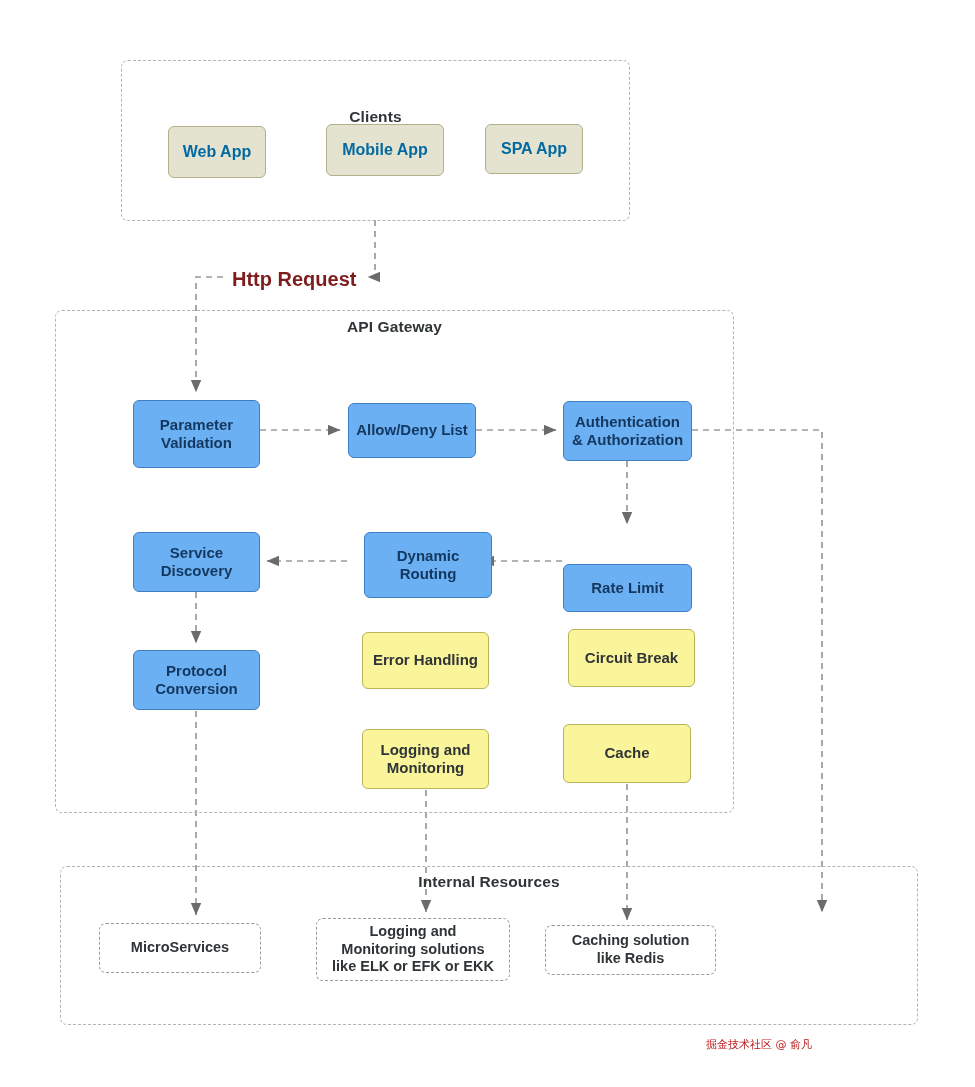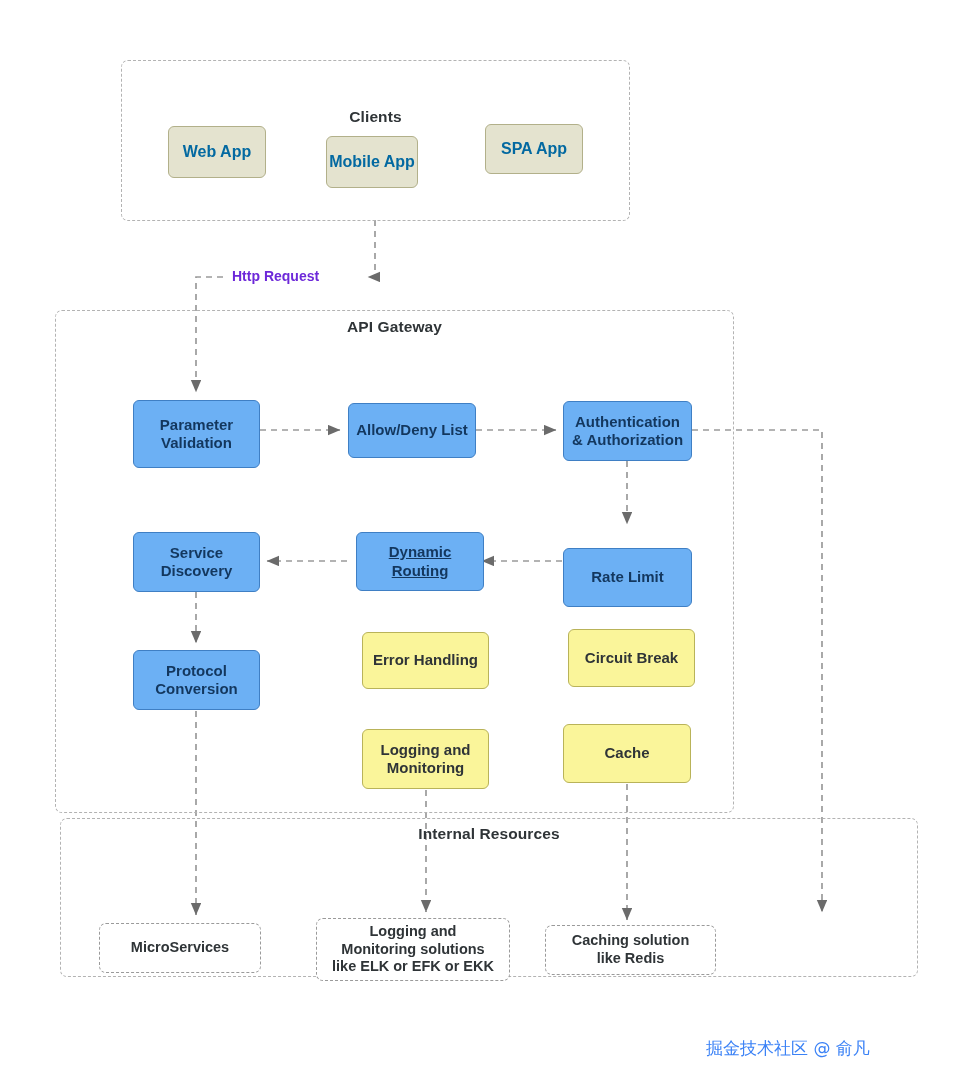--- a/index.html
+++ b/index.html
@@ -80,33 +80,33 @@
     background: #ffffff;
     border: 1.4px dashed #9a9a9a;
     color: #2f3437;
     font-size: 14.5px;
     border-radius: 7px;
   }
 
   
   .edge-label {
     position: absolute;
-    font-size: 14px;
+    font-size: 20px;
     font-weight: bold;
-    color: #6d28d9;
+    color: #7f1d1d;
     background: #ffffff;
     padding: 0 4px;
     white-space: nowrap;
   }
 
   
   .watermark {
     position: absolute;
-    font-size: 17px;
-    color: #3b82f6;
+    font-size: 11px;
+    color: #b91c1c;
     white-space: nowrap;
     font-family: "DejaVu Sans", sans-serif;
   }
 </style>
 </head>
 <body>
 
 <div id="canvas">
 
   <svg id="wires" viewBox="0 0 975 1087" xmlns="http://www.w3.org/2000/svg">
@@ -140,59 +140,59 @@
 
     </g>
   </svg>
 
   <div class="group" style="left:121px; top:60px; width:509px; height:161px;">
     <div class="group-title" style="top:7px;margin-top:40px;">Clients</div>
   </div>
 
   <div class="node beige" style="left:168px; top:126px; width:98px; height:52px;">Web App</div>
 
-  <div class="node beige" style="left:326px; top:124px; width:92px; height:52px;margin-top:12px;">Mobile App</div>
+  <div class="node beige" style="left:326px; top:124px; width:118px; height:52px;">Mobile App</div>
 
   <div class="node beige" style="left:485px; top:124px; width:98px; height:50px;">SPA App</div>
 
   <div class="edge-label" style="left:228px; top:268px;">Http Request</div>
 
   <div class="group" style="left:55px; top:310px; width:679px; height:503px;">
     <div class="group-title" style="top:7px;">API Gateway</div>
   </div>
 
   <div class="node blue" style="left:133px; top:400px; width:127px; height:68px;">Parameter
 Validation</div>
 
   <div class="node blue" style="left:348px; top:403px; width:128px; height:55px;">Allow/Deny List</div>
 
   <div class="node blue" style="left:563px; top:401px; width:129px; height:60px;">Authentication
 &amp; Authorization</div>
 
   <div class="node blue" style="left:133px; top:532px; width:127px; height:60px;">Service
 Discovery</div>
 
-  <div class="node blue" style="left:356px; top:532px; width:128px; height:59px;text-decoration:underline;">Dynamic
+  <div class="node blue" style="left:364px; top:532px; width:128px; height:66px;">Dynamic
 Routing</div>
 
-  <div class="node blue" style="left:563px; top:548px; width:129px; height:59px;">Rate Limit</div>
+  <div class="node blue" style="left:563px; top:564px; width:129px; height:48px;">Rate Limit</div>
 
   <div class="node blue" style="left:133px; top:650px; width:127px; height:60px;">Protocol
 Conversion</div>
 
   <div class="node yellow" style="left:362px; top:632px; width:127px; height:57px;">Error Handling</div>
 
   <div class="node yellow" style="left:568px; top:629px; width:127px; height:58px;border-radius:6px;">Circuit Break</div>
 
   <div class="node yellow" style="left:362px; top:729px; width:127px; height:60px;">Logging and
 Monitoring</div>
 
   <div class="node yellow" style="left:563px; top:724px; width:128px; height:59px;">Cache</div>
 
-  <div class="group" style="left:60px; top:818px; width:858px; height:159px;padding-left:20px;">
+  <div class="group" style="left:60px; top:866px; width:858px; height:159px;padding-left:20px;">
     <div class="group-title" style="top:6px;">Internal Resources</div>
   </div>
 
   <div class="node dashbox" style="left:99px; top:923px; width:162px; height:50px;">MicroServices</div>
 
   <div class="node dashbox" style="left:316px; top:918px; width:194px; height:63px;">Logging and
 Monitoring solutions
 like ELK or EFK or EKK</div>
 
   <div class="node dashbox" style="left:545px; top:925px; width:171px; height:50px;">Caching solution

